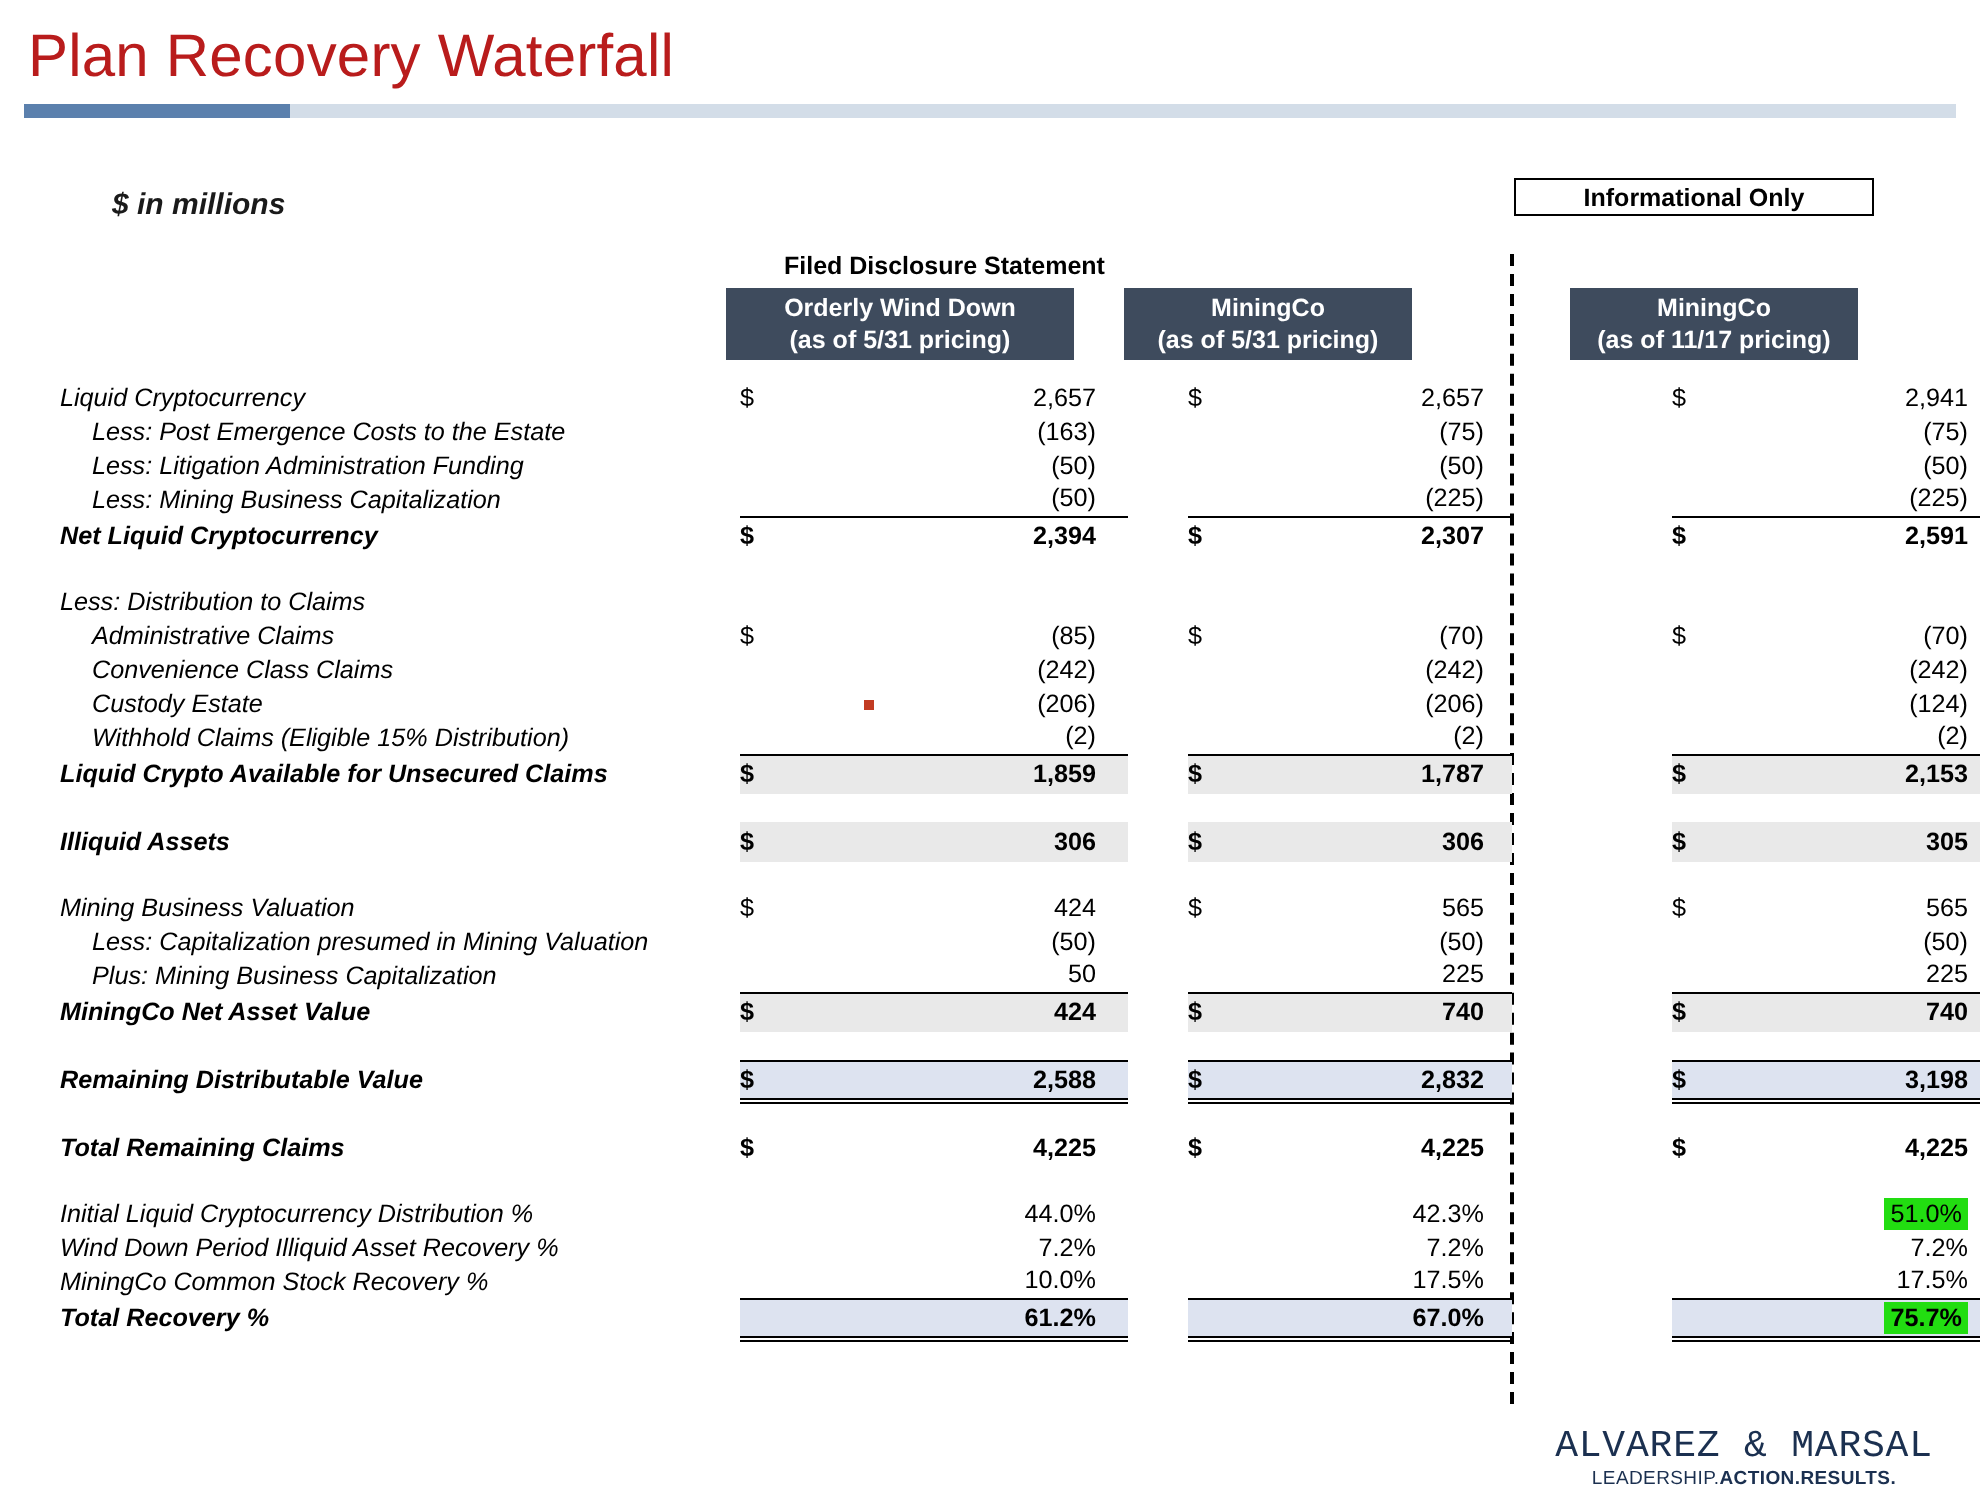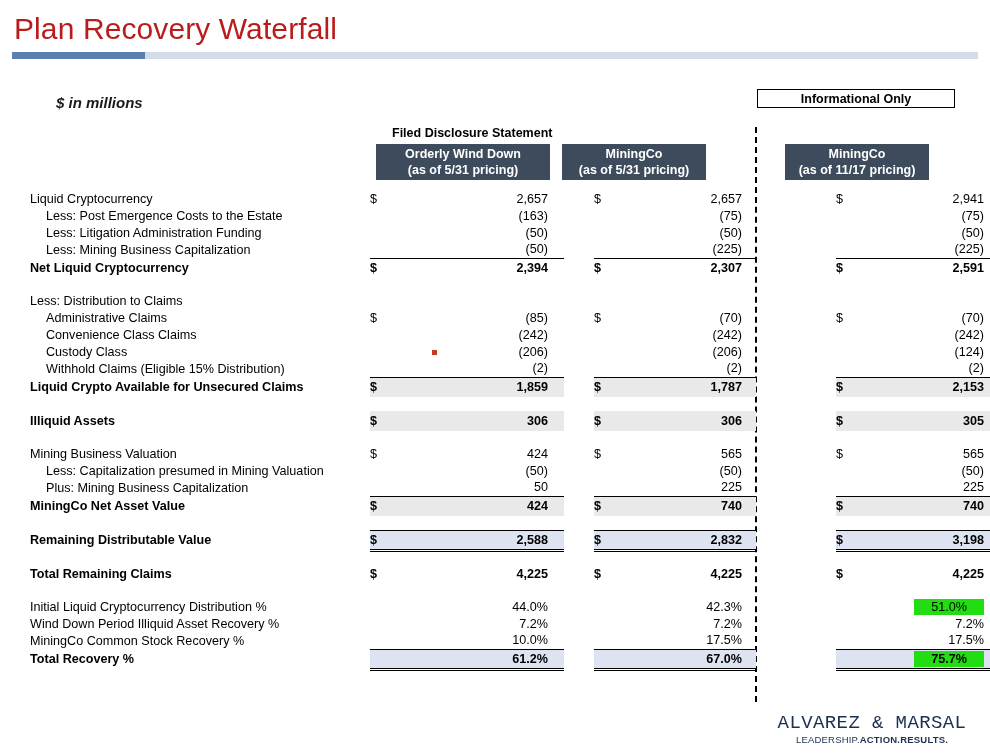--- a/index.html
+++ b/index.html
@@ -55,21 +55,21 @@
     font-weight: bold;
     color: #1a1a1a;
     margin-left: 12px;
   }
 
   
   #informational-box {
     position: absolute;
     left: 757px;
     top: 89px;
-    width: 198px;
+    width: 180px;
     height: 19px;
     border: 1.6px solid #000;
     background: #ffffff;
     display: flex;
     align-items: center;
     justify-content: center;
     font-size: 12.5px;
     font-weight: bold;
     box-sizing: border-box;
   }
@@ -104,40 +104,40 @@
     color: #ffffff;
     display: flex;
     flex-direction: column;
     align-items: center;
     justify-content: center;
     font-size: 12.5px;
     font-weight: bold;
     line-height: 1.28;
     box-sizing: border-box;
   }
-  #col-header-0 { left: 376px; width: 174px; }
+  #col-header-0 { left: 363px; width: 174px; }
   #col-header-1 { left: 562px; width: 144px; }
   #col-header-2 { left: 785px; width: 144px; }
 
   
   #waterfall-table {
     position: absolute;
     left: 0;
     top: 190px;
     width: 990px;
     border-collapse: collapse;
     font-size: 12.6px;
     table-layout: fixed;
   }
   #waterfall-table td {
     padding: 0;
     vertical-align: middle;
     white-space: nowrap;
   }
-  .c-label   { width: 340px; padding-left: 30px !important; }
+  .c-label   { width: 340px; padding-left: 30px !important; font-style: italic; }
   .c-cur0    { width: 28px;  text-align: left; }
   .c-val0    { width: 150px; text-align: right; padding-right: 16px !important; }
   .c-gap0    { width: 30px; }
   .c-cur1    { width: 28px;  text-align: left; }
   .c-val1    { width: 120px; text-align: right; padding-right: 14px !important; }
   .c-gap1    { width: 80px; }
   .c-cur2    { width: 28px;  text-align: left; }
   .c-val2    { width: 120px; text-align: right; padding-right: 14px !important; }
 
   tr.row { height: 17px; }
@@ -159,21 +159,21 @@
 
   
   .rule-top .c-cur0, .rule-top .c-val0,
   .rule-top .c-cur1, .rule-top .c-val1,
   .rule-top .c-cur2, .rule-top .c-val2 { border-top: 1.4px solid #000; }
 
   .rule-bottom-dbl .c-cur0, .rule-bottom-dbl .c-val0,
   .rule-bottom-dbl .c-cur1, .rule-bottom-dbl .c-val1,
   .rule-bottom-dbl .c-cur2, .rule-bottom-dbl .c-val2 { border-bottom: 3px double #000; }
 
-  .hl-green { background: #22dd11; padding: 1px 17px; }
+  .hl-green { background: #22dd11; padding: 1px 3px; }
 
   
   #cursor-dot {
     position: absolute;
     left: 432px;
     top: 350px;
     width: 5px;
     height: 5px;
     background: #c23b22;
   }
@@ -332,21 +332,21 @@
     <td class="c-val0">(242)</td>
     <td class="c-gap0"></td>
     <td class="c-cur1"></td>
     <td class="c-val1">(242)</td>
     <td class="c-gap1"></td>
     <td class="c-cur2"></td>
     <td class="c-val2">(242)</td>
 
   </tr>
   <tr class="row">
-    <td class="c-label indent-1">Custody Class</td>
+    <td class="c-label indent-1">Custody Estate</td>
     <td class="c-cur0"></td>
     <td class="c-val0">(206)</td>
     <td class="c-gap0"></td>
     <td class="c-cur1"></td>
     <td class="c-val1">(206)</td>
     <td class="c-gap1"></td>
     <td class="c-cur2"></td>
     <td class="c-val2">(124)</td>
 
   </tr>

